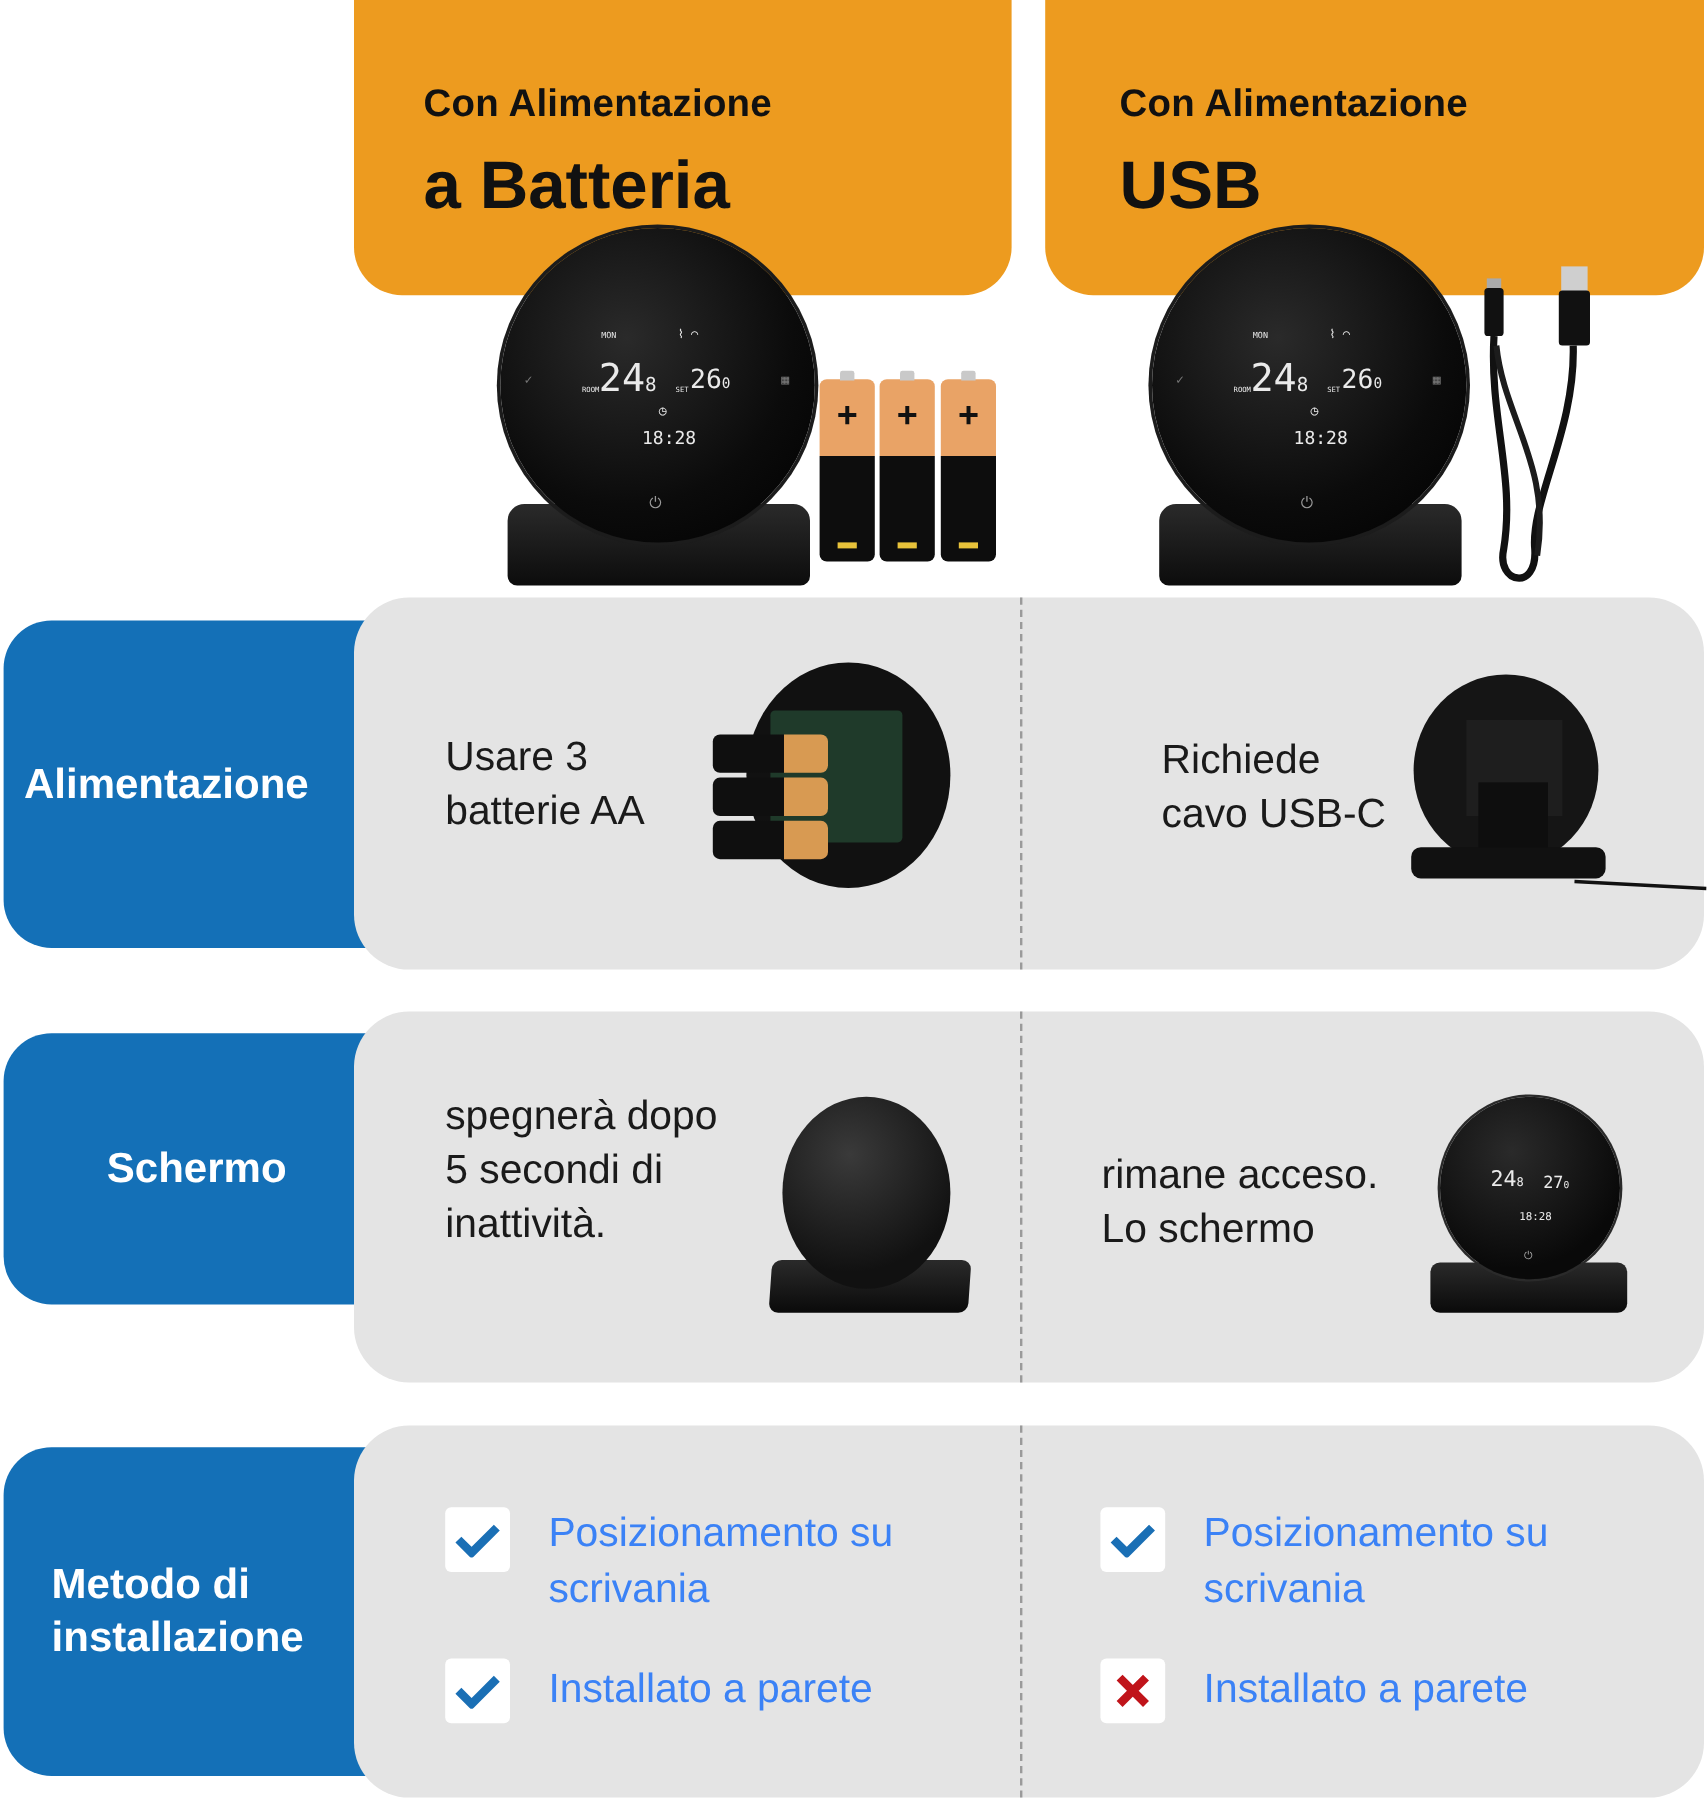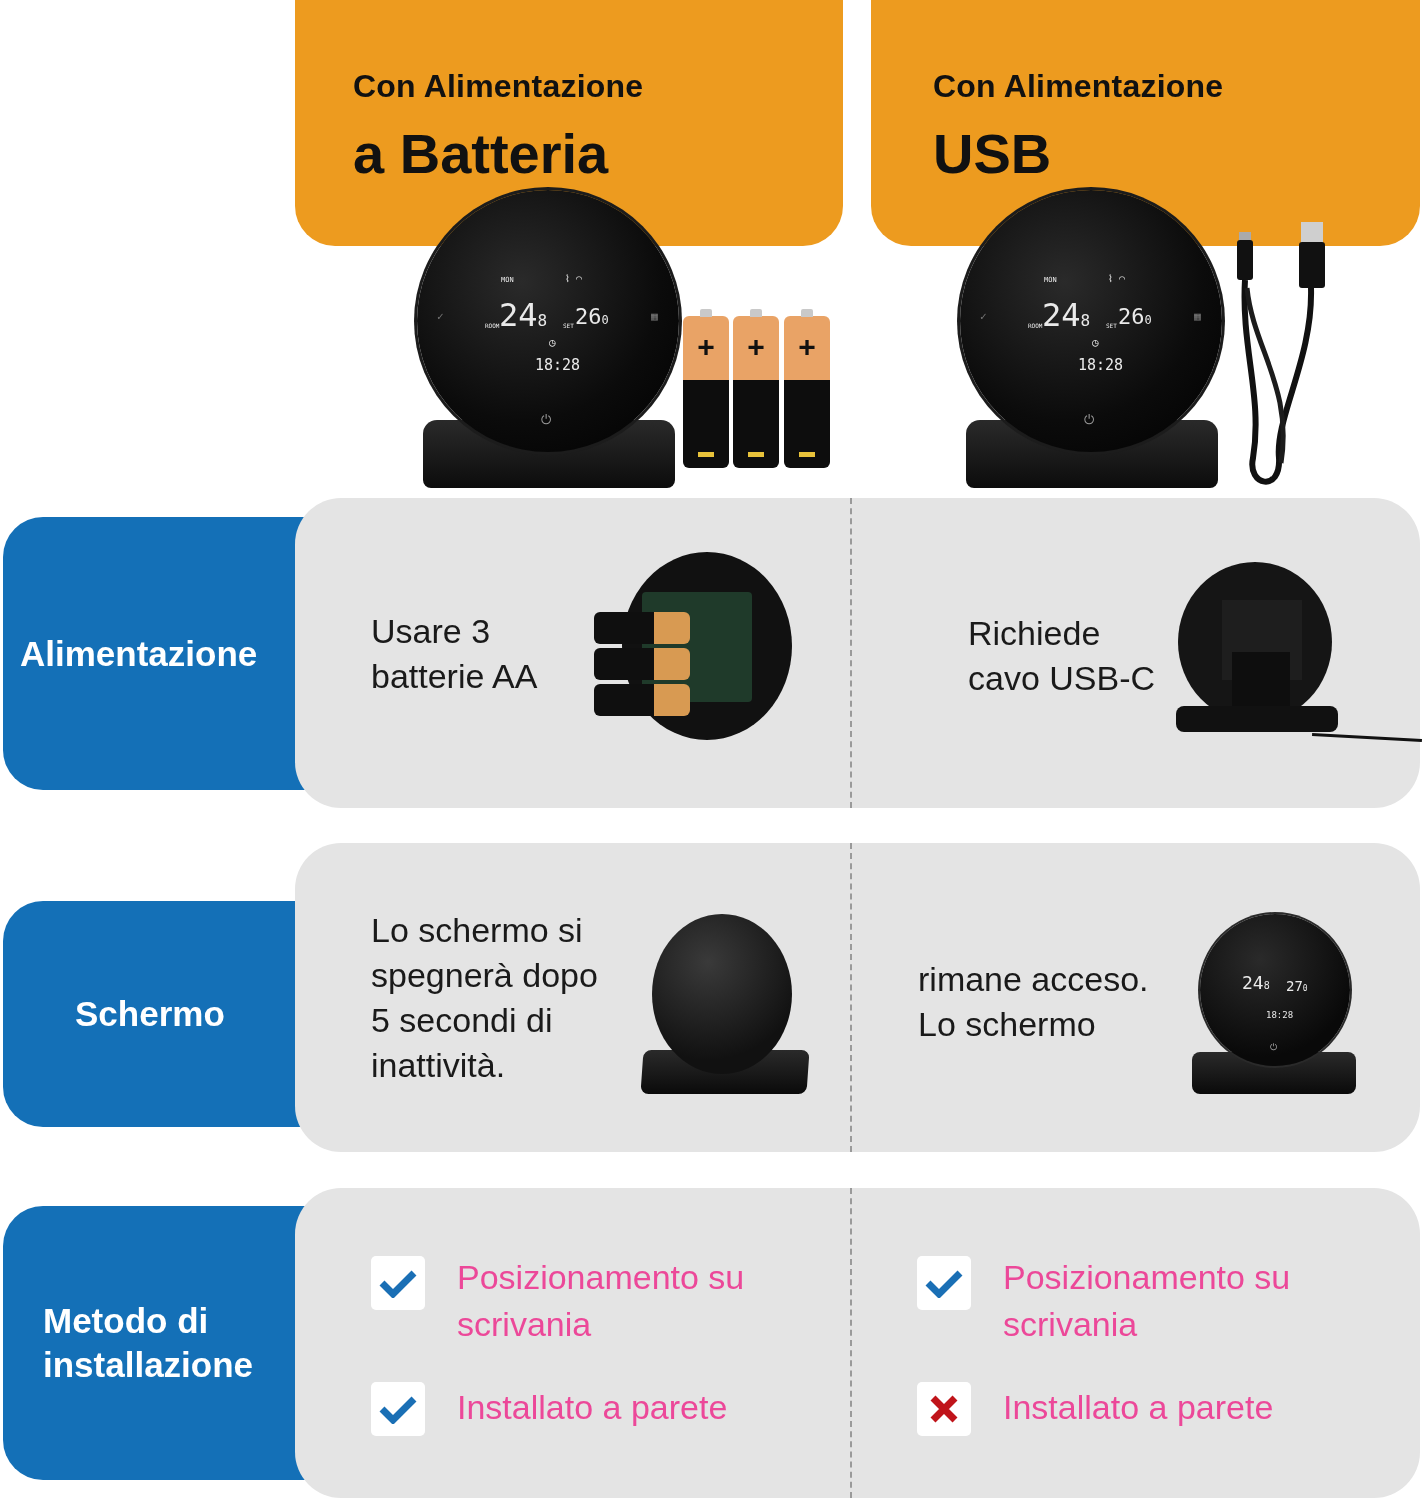--- a/index.html
+++ b/index.html
@@ -8,21 +8,21 @@
   .hdr { background:#ED9B1F; border-radius:0 0 40px 40px; }
   .hdr-title { position:absolute; left:58px; top:52px; font-weight:bold; color:#111; line-height:68px; }
   .hdr-title .l1 { font-size:32px; display:block; letter-spacing:0.2px; }
   .hdr-title .l2 { font-size:56px; display:block; }
   .panel { background:#E4E4E4; border-radius:46px; }
   .tab { background:#1470B7; border-radius:40px 0 0 40px; display:flex; align-items:center; justify-content:center; }
   .tab span { color:#fff; font-weight:bold; font-size:35px; line-height:44px; text-align:left; }
   .divider { position:absolute; left:850px; width:0; border-left:2px dashed #9a9a9a; }
   .cell-text { position:absolute; font-size:34px; line-height:45px; color:#1a1a1a; }
   .chk { position:absolute; width:54px; height:54px; background:#fff; border-radius:5px; display:flex; align-items:center; justify-content:center; }
-  .opt-text { position:absolute; font-size:34px; line-height:47px; color:#ec4899; }
+  .opt-text { position:absolute; font-size:34px; line-height:47px; color:#3b82f6; }
   
   .dev-ring { position:absolute; border-radius:50%; background:radial-gradient(circle at 40% 35%, #2a2a2a 0%, #0b0b0b 60%, #000 100%); box-shadow:0 0 0 3px #1c1c1c; }
   .dev-base { position:absolute; background:linear-gradient(#2a2a2a,#0c0c0c); border-radius:14px 14px 8px 8px; }
   .lcd { position:absolute; color:#eaeaea; font-family:"DejaVu Sans Mono", monospace; white-space:nowrap; }
   .battery { position:absolute; width:46px; height:152px; border-radius:6px; background:linear-gradient(#e9a366 0 42%, #0d0d0d 42% 100%); }
   .battery .cap { position:absolute; left:17px; top:-7px; width:12px; height:8px; background:#c9c9c9; border-radius:2px 2px 0 0; }
   .battery .plus { position:absolute; left:0; right:0; top:14px; text-align:center; font-size:30px; font-weight:bold; color:#111; }
   .battery .neg { position:absolute; left:15px; top:136px; width:16px; height:5px; background:#e8c23a; }
 </style>
 </head>
@@ -119,28 +119,27 @@
   <div>cavo USB-C</div>
 </div>
 <div class="abs" style="left:1172px; top:560px; width:250px; height:185px;">
   <div class="abs" style="left:6px; top:2px; width:154px; height:160px; border-radius:50%; background:#151515;"></div>
   <div class="abs" style="left:50px; top:40px; width:80px; height:80px; background:#1e1e1e;"></div>
   <div class="abs" style="left:60px; top:92px; width:58px; height:58px; background:#0e0e0e;"></div>
   <div class="abs" style="left:4px; top:146px; width:162px; height:26px; border-radius:8px; background:#111;"></div>
   <div class="abs" style="left:140px; top:176px; width:110px; height:3px; background:#111; transform:rotate(3deg);"></div>
 </div>
 
-<div class="abs tab" style="left:3px; top:901px; width:330px; height:226px; justify-content:flex-start;">
+<div class="abs tab" style="left:3px; top:861px; width:330px; height:226px; justify-content:flex-start;padding-left:14px;">
   <span style="margin-left:72px;">Schermo</span>
 </div>
 <div class="abs panel" style="left:295px; top:843px; width:1125px; height:309px;"></div>
 <div class="divider" style="top:843px; height:309px;"></div>
 
 <div class="cell-text" style="left:371px; top:908px;">
-  <div>Lo schermo si</div>
   <div>spegnerà dopo</div>
   <div>5 secondi di</div>
   <div>inattività.</div>
 </div>
 <div class="abs" style="left:640px; top:912px; width:170px; height:185px;">
   <div class="abs" style="left:2px; top:138px; width:166px; height:44px; border-radius:8px; background:linear-gradient(#2a2a2a,#0a0a0a); transform:skewX(-4deg);"></div>
   <div class="abs" style="left:12px; top:2px; width:140px; height:160px; border-radius:50%; background:radial-gradient(circle at 40% 30%, #3a3a3a, #111 70%);"></div>
 </div>
 
 <div class="cell-text" style="left:918px; top:957px;">

